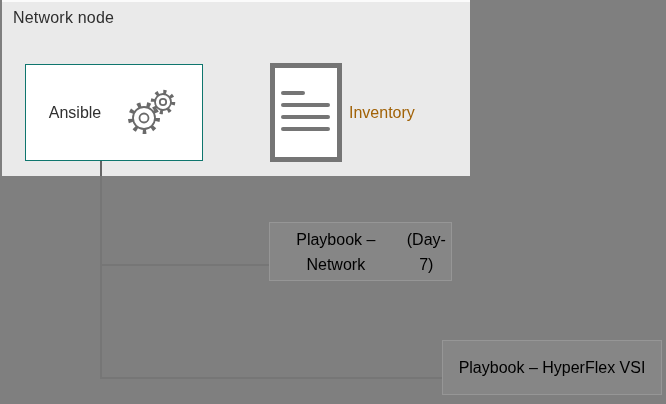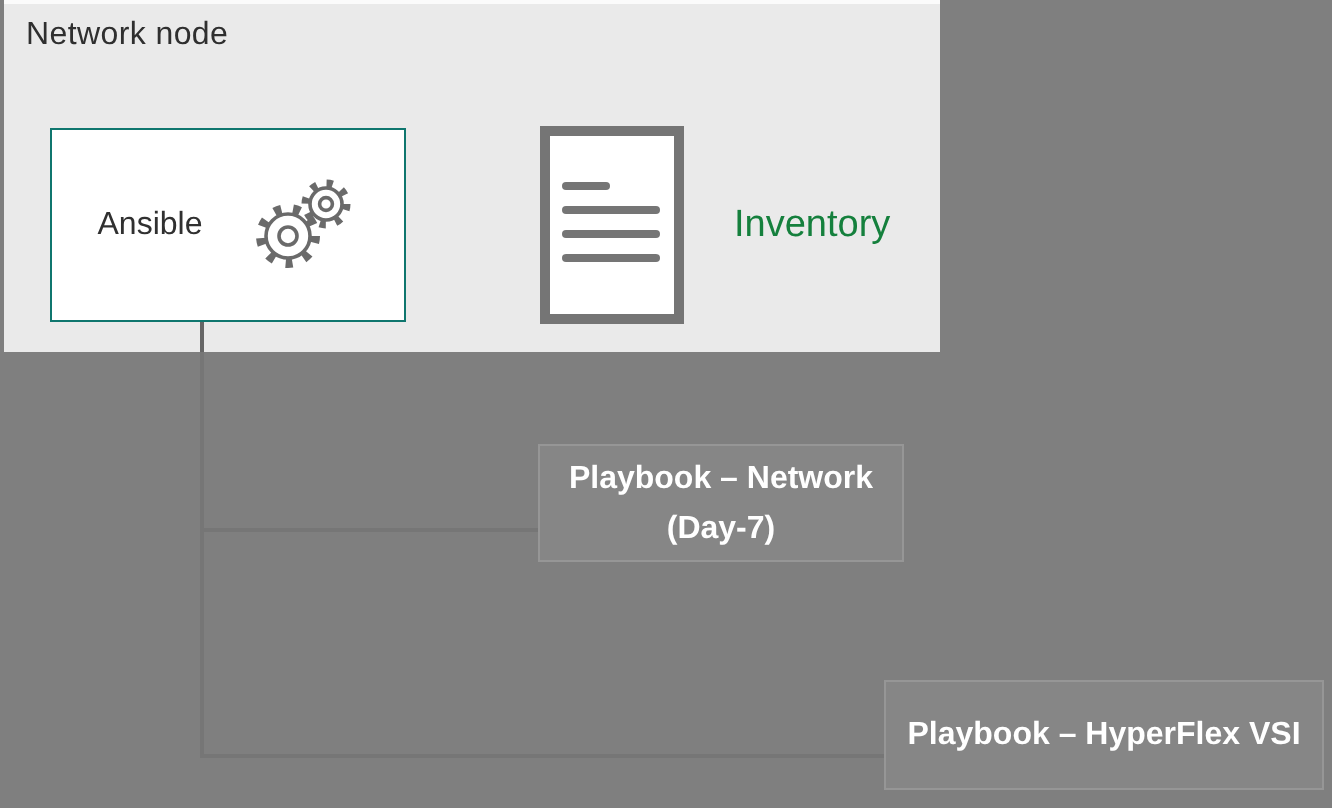--- a/index.html
+++ b/index.html
@@ -26,33 +26,33 @@
     position:absolute;left:268px;top:61px;width:72px;height:99px;
     background:#ffffff;border:5px solid #757575;box-sizing:border-box;
   }
   .doc-bar{position:absolute;height:4px;border-radius:2px;background:#757575;left:6px;}
   .doc-bar.b1{top:23px;width:24px;}
   .doc-bar.b2{top:35px;width:49px;}
   .doc-bar.b3{top:47px;width:49px;}
   .doc-bar.b4{top:59px;width:49px;}
   .inventory-label{
     position:absolute;left:347px;top:61px;height:99px;
-    display:flex;align-items:center;font-size:19px;color:#15803d;margin-left:18px;
+    display:flex;align-items:center;font-size:16px;color:#a16207;
   }
   
   .conn{position:absolute;}
   .conn-stub{left:100px;top:161px;width:2px;height:15px;background:#666666;}
   .conn-v{left:100px;top:176px;width:2px;height:203px;background:#767676;}
   .conn-h1{left:102px;top:264px;width:167px;height:2px;background:#767676;}
   .conn-h2b{left:102px;top:377px;width:340px;height:2px;background:#767676;}
   
   .playbook{
     position:absolute;background:#868686;border:1px solid #969696;box-sizing:border-box;
-    display:flex;flex-direction:column;align-items:center;justify-content:center;
-    font-size:16px;line-height:25px;color:#ffffff;text-align:center;font-weight:bold;
+    display:flex;flex-direction:row;align-items:center;justify-content:center;
+    font-size:16px;line-height:25px;color:#000000;text-align:center;
   }
   .pb-network{left:269px;top:222px;width:183px;height:59px;}
   .pb-hyperflex{left:442px;top:340px;width:220px;height:55px;}
 </style>
 </head>
 <body>
 
 <div class="canvas">
 
   <div class="top-strip"></div>

